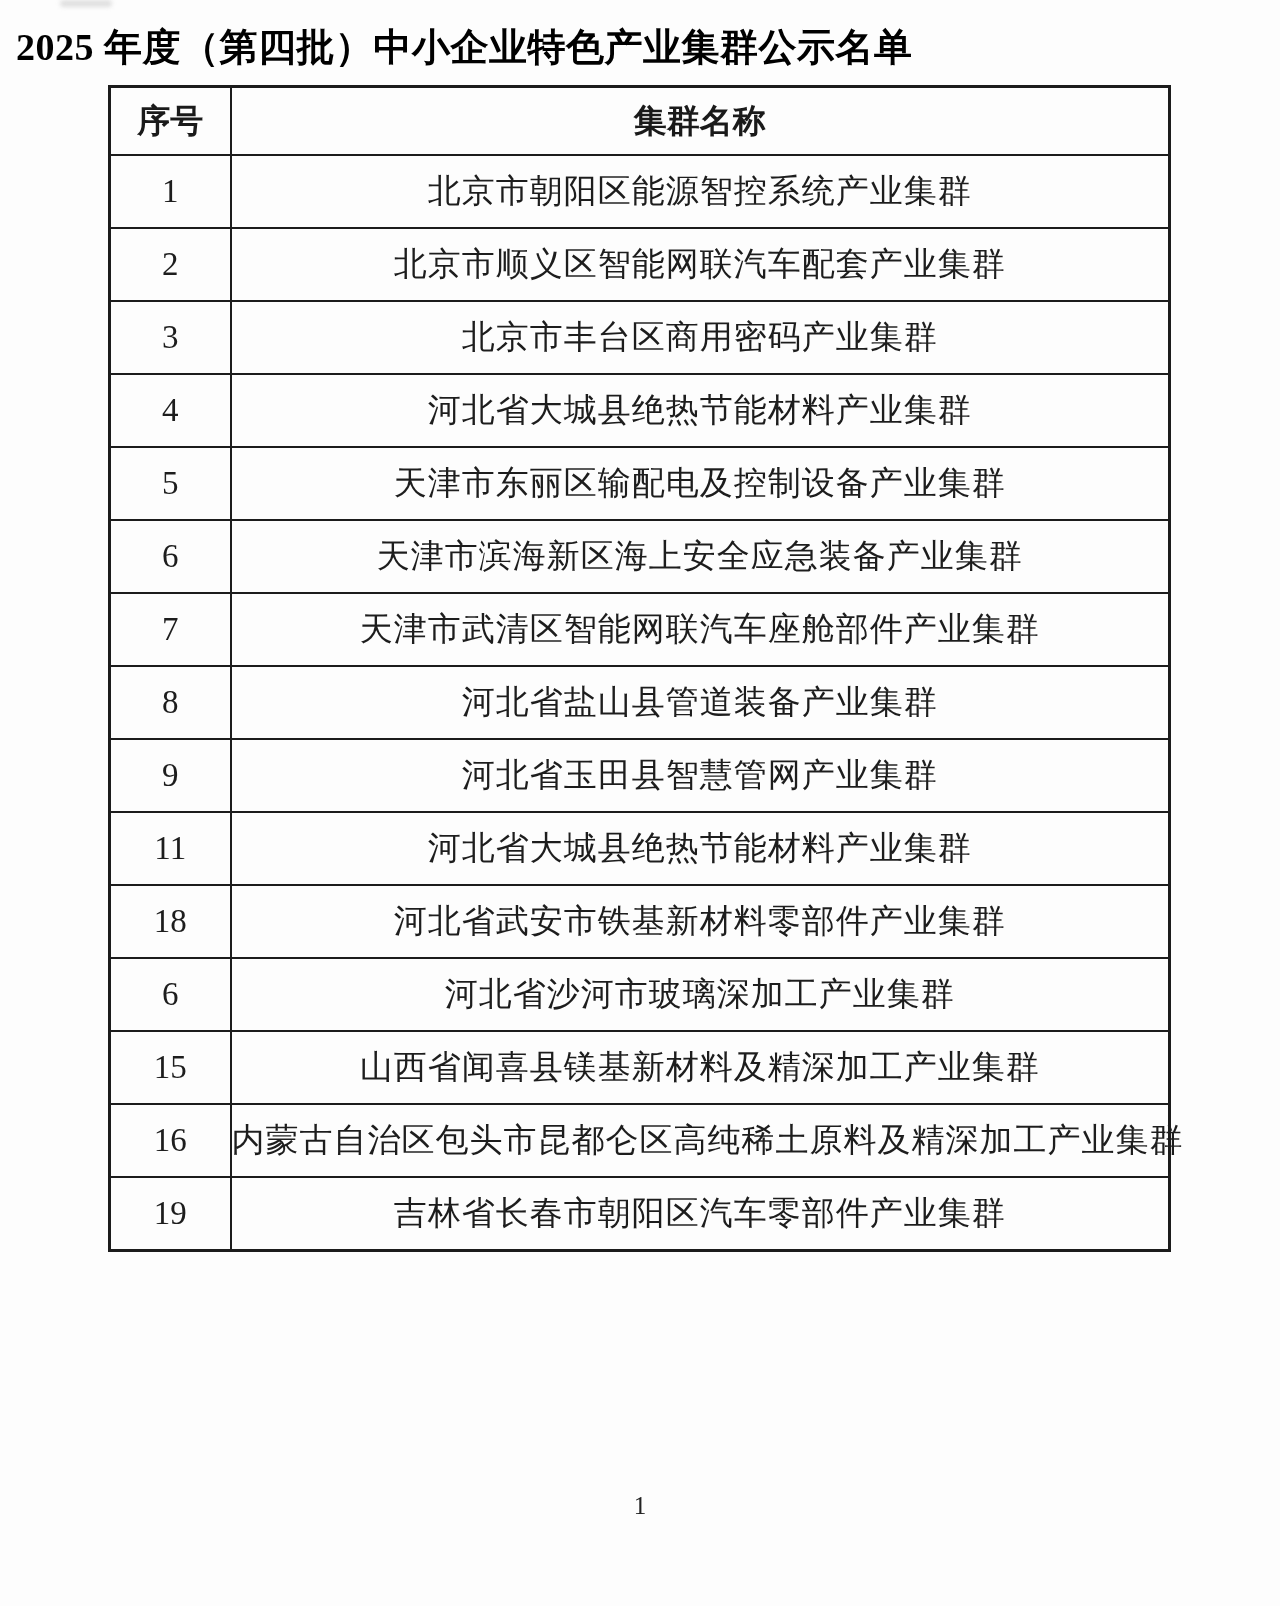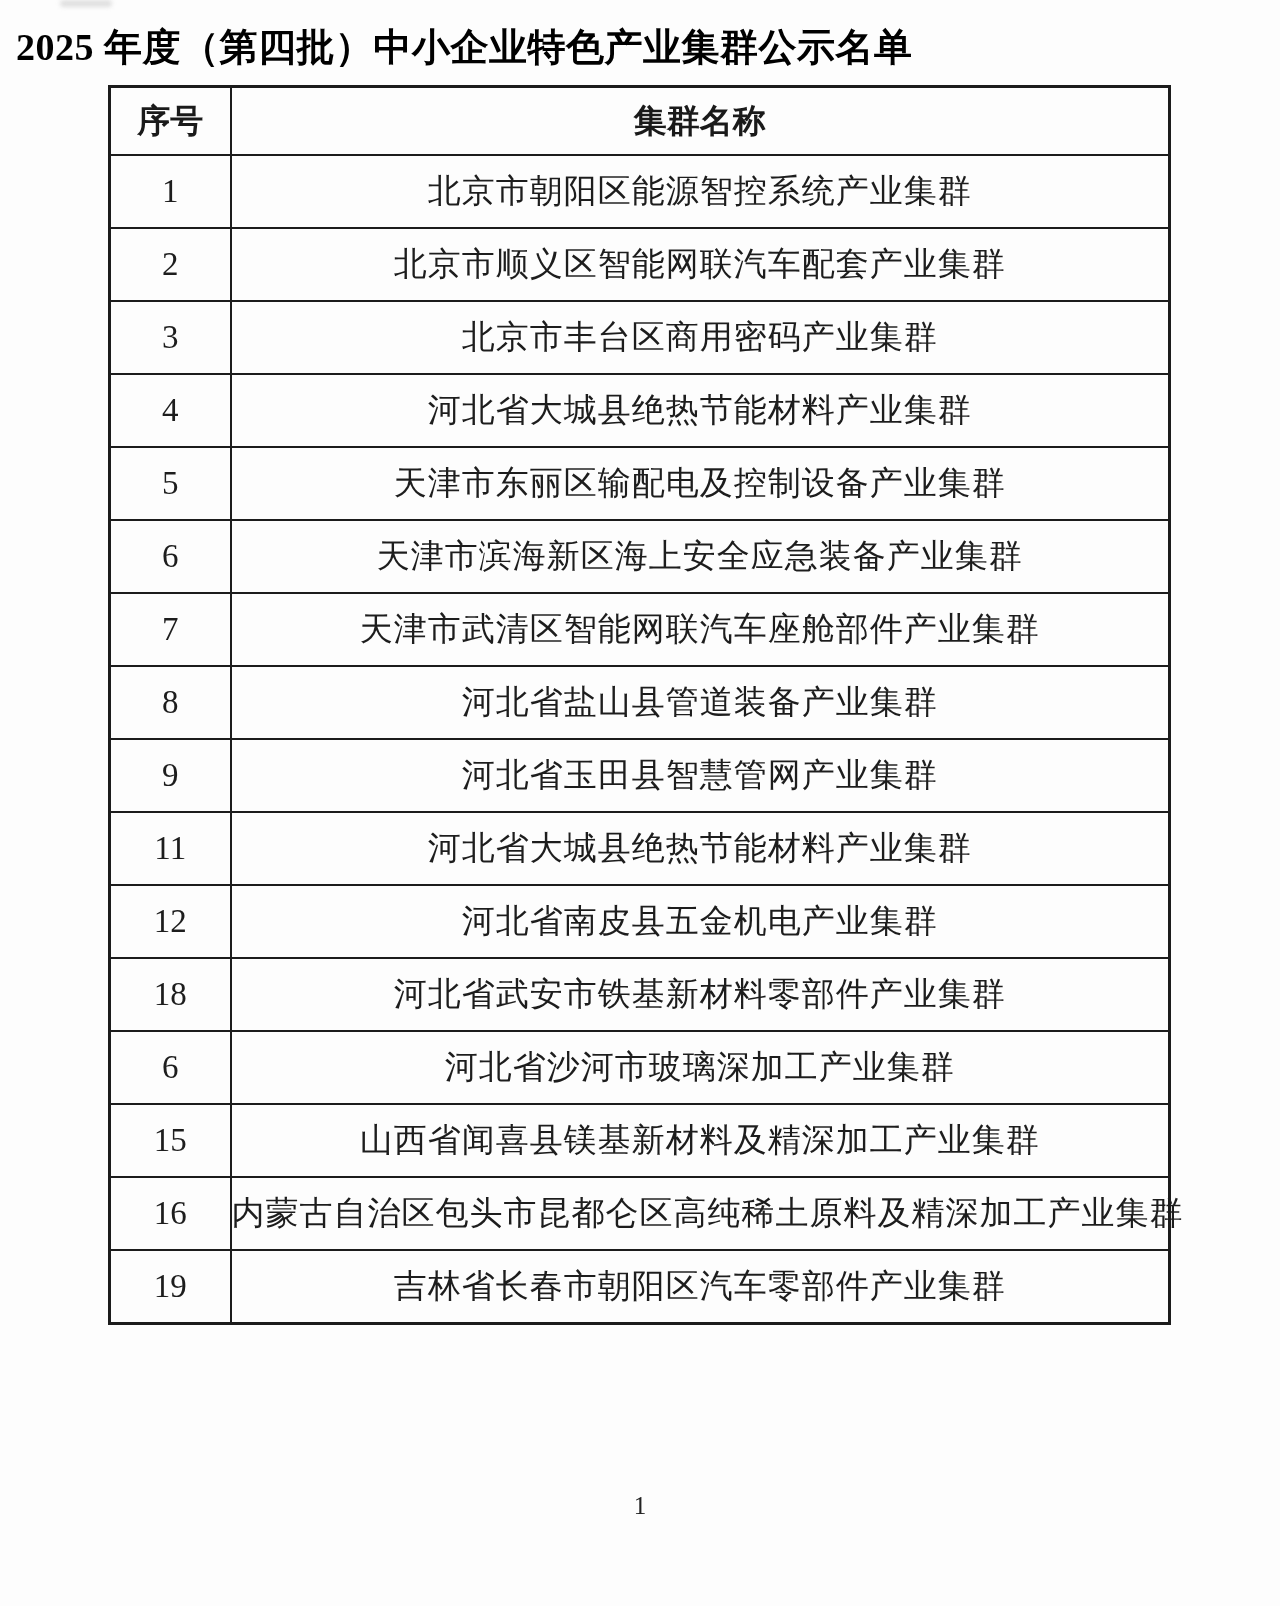--- a/index.html
+++ b/index.html
@@ -154,24 +154,20 @@
       </tr>
       <tr>
         <td class="cell-index">9</td>
         <td class="cell-name">河北省玉田县智慧管网产业集群</td>
       </tr>
       <tr>
         <td class="cell-index">11</td>
         <td class="cell-name">河北省大城县绝热节能材料产业集群</td>
       </tr>
       <tr>
-        <td class="cell-index">12</td>
-        <td class="cell-name">河北省南皮县五金机电产业集群</td>
-      </tr>
-      <tr>
         <td class="cell-index">18</td>
         <td class="cell-name">河北省武安市铁基新材料零部件产业集群</td>
       </tr>
       <tr>
         <td class="cell-index">6</td>
         <td class="cell-name">河北省沙河市玻璃深加工产业集群</td>
       </tr>
       <tr>
         <td class="cell-index">15</td>
         <td class="cell-name">山西省闻喜县镁基新材料及精深加工产业集群</td>

